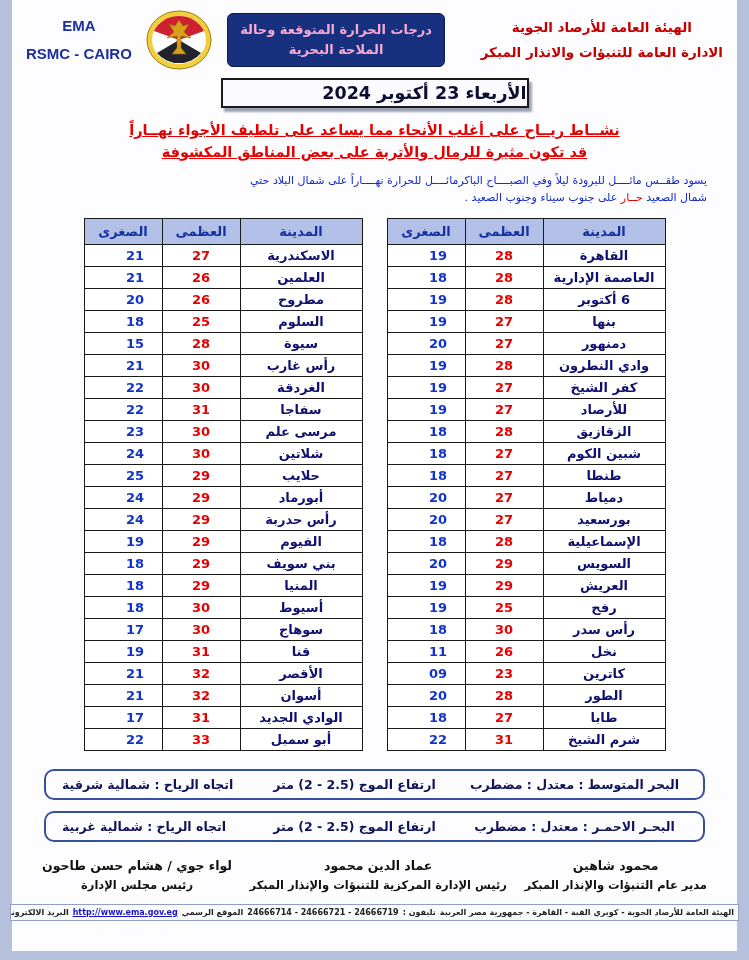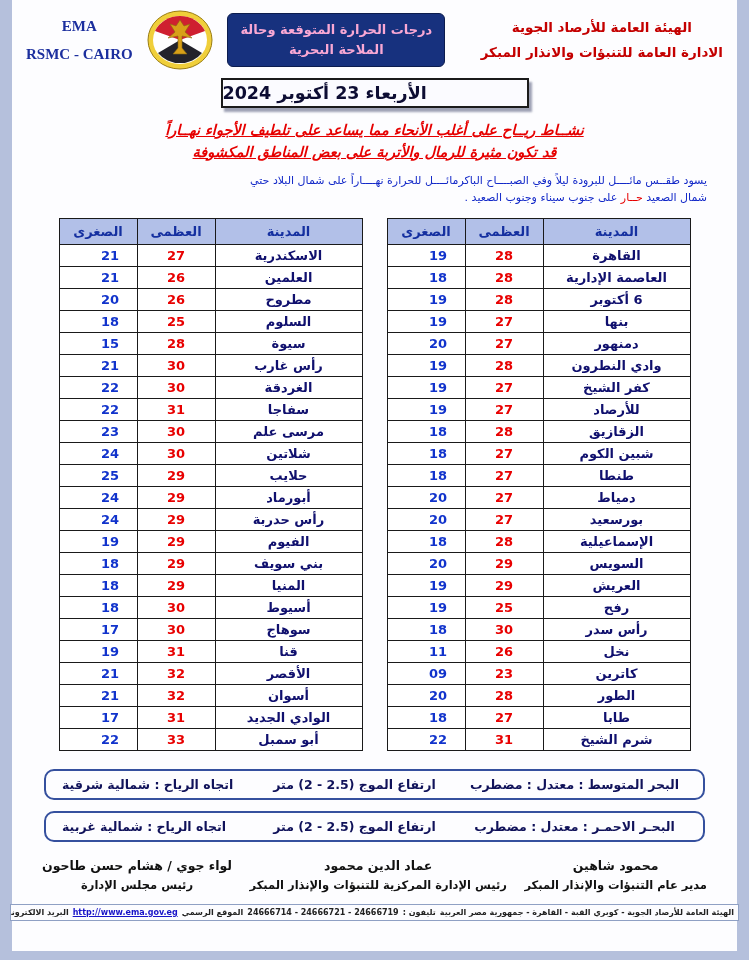--- a/index.html
+++ b/index.html
@@ -12,42 +12,42 @@
   .edge-bottom { position:absolute; left:0; right:0; bottom:0; height:9px; background:#b5c0dc; }
 
   
   .header { display:flex; align-items:center; justify-content:space-between; padding:10px 26px 0 26px; }
   .org-ar { text-align:center; color:#c40000; font-weight:bold; font-size:13.5px; line-height:1.85;margin-left:21px; }
   .banner {
     background:#17317e; color:#f9a8d4; font-weight:bold; font-size:13px; line-height:1.55;
     width:218px; text-align:center; padding:6px 10px; border-radius:6px; border:1px solid #0c1c4e;
   }
   .logo { width:66px; height:60px; }
-  .org-en { text-align:center; color:#1c2f9e; font-family:Liberation Serif, serif; font-weight:bold; font-size:15px; line-height:1.9; }
+  .org-en { text-align:center; color:#1c2f9e; font-family:Liberation Sans, sans-serif; font-weight:bold; font-size:15px; line-height:1.9; }
 
   
   .date-bar {
-    width:308px; margin:8px auto 0; text-align:left; font-weight:bold; font-size:17.5px;
+    width:308px; margin:8px auto 0; text-align:right; font-weight:bold; font-size:17.5px;
     color:#0d0d33; background:#fbfbff; border:2px solid #1b1b1b; padding:3px 0;
     box-shadow:3px 4px 2px rgba(80,88,120,.55);
   }
 
   
   .warning { margin-top:12px; text-align:center; color:#e60000; font-weight:bold; font-size:14.5px; line-height:1.5; }
-  .wline { text-decoration:underline;font-style:italic; }
+  .wline { text-decoration:underline; }
   .synopsis { margin:8px 42px 0 30px; text-align:right; color:#1228c8; font-weight:normal; font-size:11px; line-height:1.55; }
   .synopsis .hot { color:#e60000; }
 
   
   .tables { display:flex; justify-content:center; gap:24px; margin-top:12px; }
   table.temp-table { border-collapse:collapse; direction:rtl; background:#fff; }
   .temp-table th, .temp-table td { border:1px solid #1a1a1a; text-align:center; font-weight:bold; }
   .temp-table th { background:#b2c0e8; color:#1530a0; font-size:13px; height:26px; padding:0 2px; }
   .temp-table td { font-size:13px; height:22px; padding:0 2px; background:#fff; }
-  th.city, td.city { width:147px;margin-top:48px; }
+  th.city, td.city { width:122px;margin-top:48px; }
   th.tmax, td.tmax { width:78px; }
   th.tmin, td.tmin { width:78px; }
   td.city { color:#10106e; }
   td.tmax { color:#e80000; }
   td.tmin { color:#1133cc;padding-left:26px; }
 
   
   .marine { margin:18px 44px 0; display:flex; flex-direction:column; gap:11px; }
   .marine-row {
     display:flex; justify-content:space-between; align-items:center;

